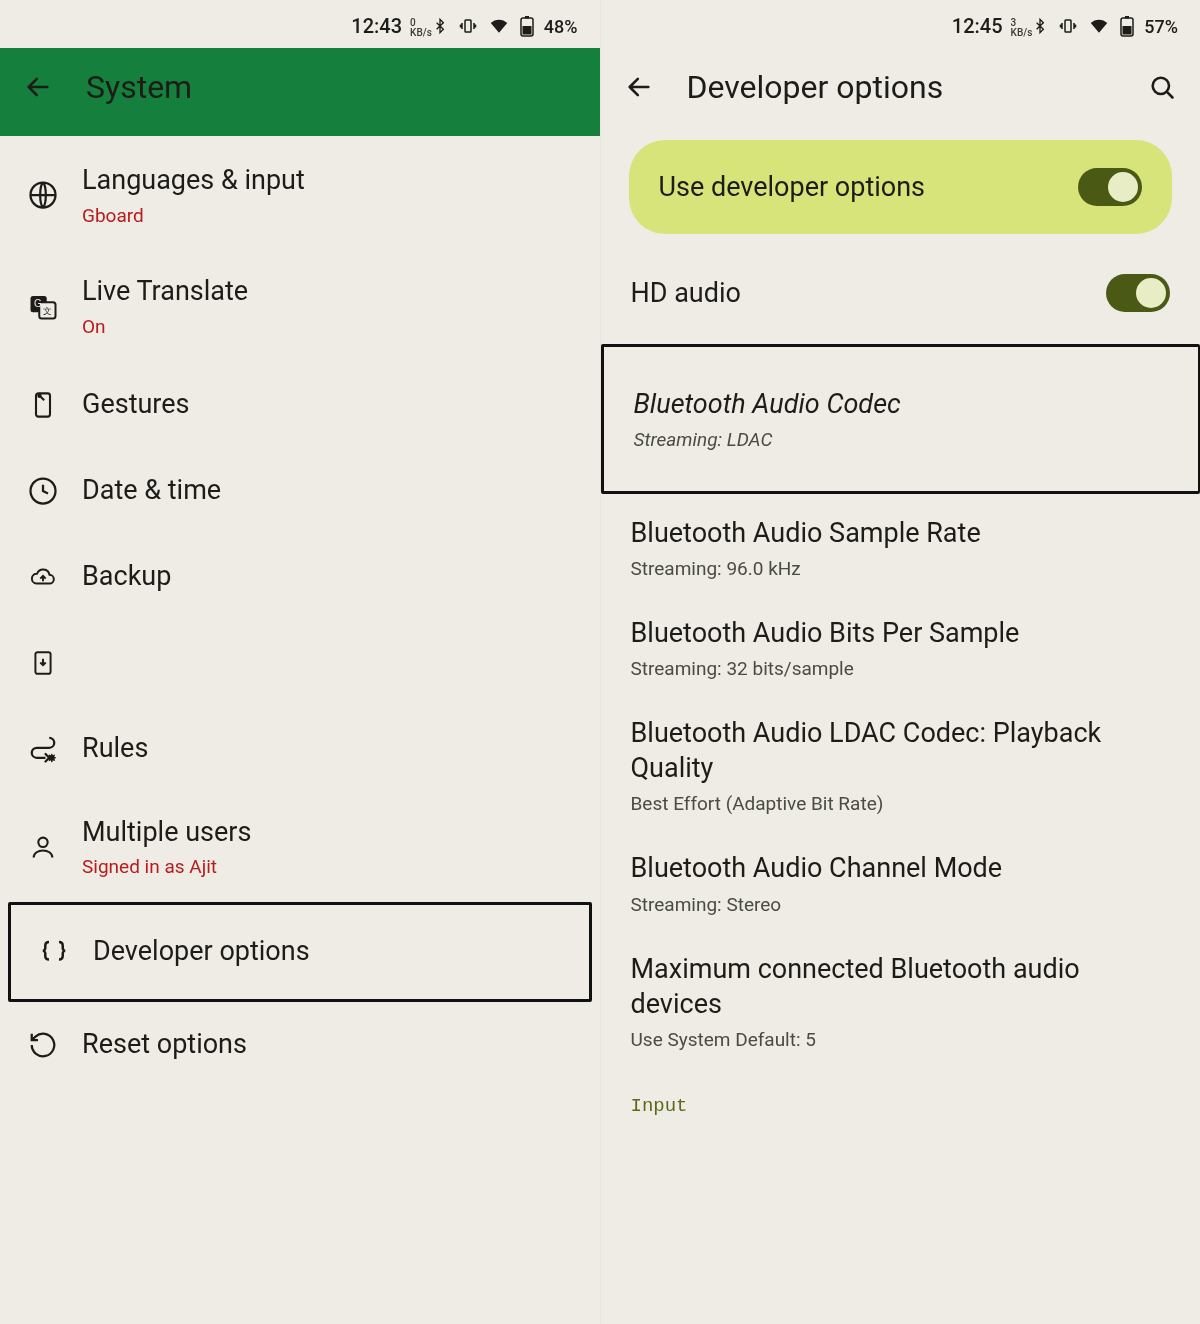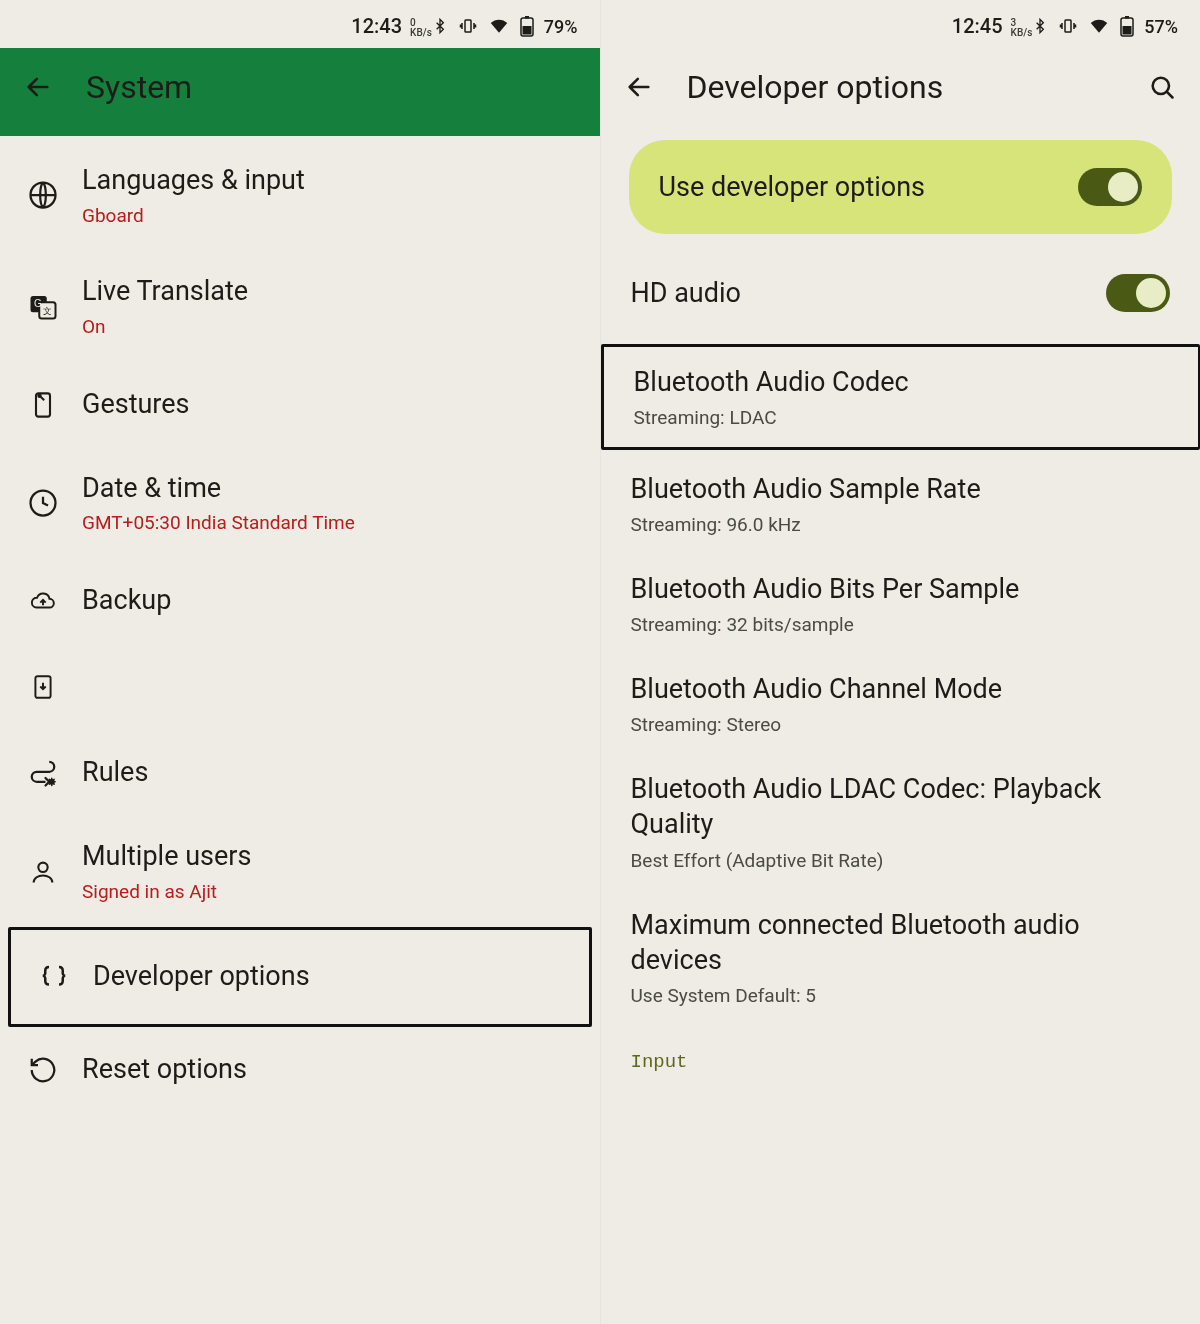--- a/index.html
+++ b/index.html
@@ -121,21 +121,21 @@
     display:flex; align-items:center; justify-content: space-between;
     padding: 18px 30px 22px 30px;
   }
   .hd-row .title { font-size: 27px; }
   .codec-box {
     margin: 10px 0 4px 0;
     border: 3px solid #111;
     border-right: 2px solid #111;
     border-radius: 2px;
   }
-  .codec-box .sect-row { padding: 18px 30px; }
+  .codec-box .sect-row { padding: 40px 30px; font-style: italic; }
   .section-label {
     padding: 26px 30px 8px 30px;
     font-size: 19px;
     color: #5a6a18;
     font-weight: 500;
     font-family: Liberation Mono, monospace;
   }
   svg { display:block; }
 </style>
 </head>
@@ -167,21 +167,21 @@
             <path d="M12 21L1 8c6-6 16-6 22 0L12 21z"></path>
           </svg>
       </span>
       <span class="glyph">
         <svg width="14" height="22" viewBox="0 0 14 22">
             <rect x="1" y="3" width="12" height="18" rx="2" fill="none" stroke="#1d1c18" stroke-width="1.5"></rect>
             <rect x="5" y="1" width="4" height="2.5" fill="#1d1c18"></rect>
             <rect x="2.5" y="11" width="9" height="8.5" fill="#1d1c18"></rect>
           </svg>
       </span>
-      <span>79%</span>
+      <span>48%</span>
     </div>
   </div>
 
   <div class="app-bar">
     <div class="back">
       <svg width="28" height="28" viewBox="0 0 24 24" fill="none" stroke="#1d1c18" stroke-width="2.2" stroke-linecap="round" stroke-linejoin="round">
           <path d="M20 12H4M11 5l-7 7 7 7"></path>
         </svg>
     </div>
     <div class="title">System</div>
@@ -232,21 +232,20 @@
 
     <div class="row">
       <div class="icon">
         <svg width="30" height="30" viewBox="0 0 24 24" fill="none" stroke="#1d1c18" stroke-width="1.8">
             <circle cx="12" cy="12" r="10"></circle>
             <path d="M12 7v5l4 2"></path>
           </svg>
       </div>
       <div class="text">
         <div class="title">Date &amp; time</div>
-        <div class="sub">GMT+05:30 India Standard Time</div>
       </div>
     </div>
 
     <div class="row">
       <div class="icon">
         <svg width="32" height="26" viewBox="0 0 24 24" fill="none" stroke="#1d1c18" stroke-width="1.8">
             <path d="M18 18a4 4 0 0 0 0-8 6 6 0 0 0-11.5-1A4.5 4.5 0 0 0 6 18h12z"></path>
             <path d="M12 16v-5m-2.5 2.5L12 11l2.5 2.5"></path>
           </svg>
       </div>
@@ -396,27 +395,27 @@
     <div class="title">Bluetooth Audio Sample Rate</div>
     <div class="sub">Streaming: 96.0 kHz</div>
   </div>
 
   <div class="sect-row">
     <div class="title">Bluetooth Audio Bits Per Sample</div>
     <div class="sub">Streaming: 32 bits/sample</div>
   </div>
 
   <div class="sect-row">
+    <div class="title">Bluetooth Audio LDAC Codec: Playback Quality</div>
+    <div class="sub">Best Effort (Adaptive Bit Rate)</div>
+  </div>
+
+  <div class="sect-row">
     <div class="title">Bluetooth Audio Channel Mode</div>
     <div class="sub">Streaming: Stereo</div>
-  </div>
-
-  <div class="sect-row">
-    <div class="title">Bluetooth Audio LDAC Codec: Playback Quality</div>
-    <div class="sub">Best Effort (Adaptive Bit Rate)</div>
   </div>
 
   <div class="sect-row">
     <div class="title">Maximum connected Bluetooth audio devices</div>
     <div class="sub">Use System Default: 5</div>
   </div>
 
   <div class="section-label">Input</div>
 </div>
 

